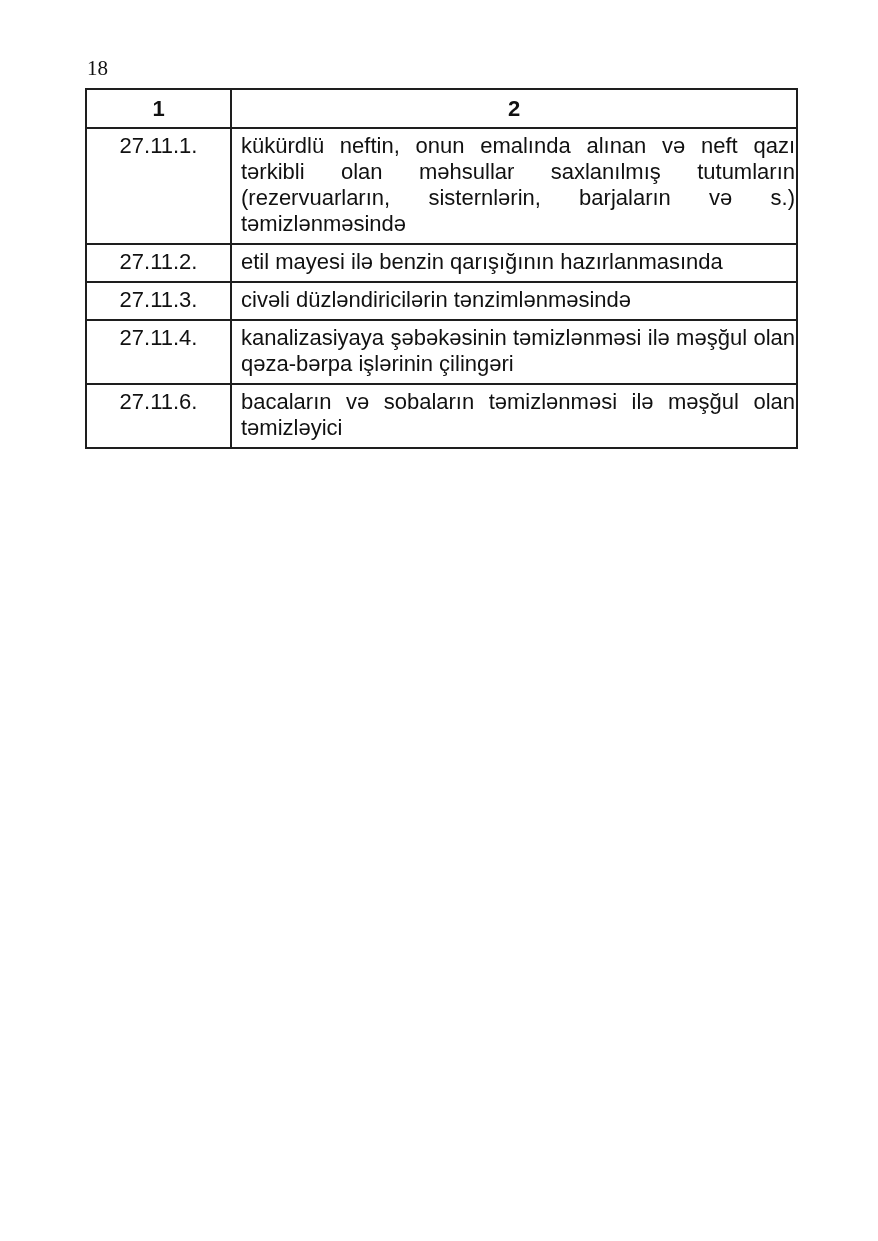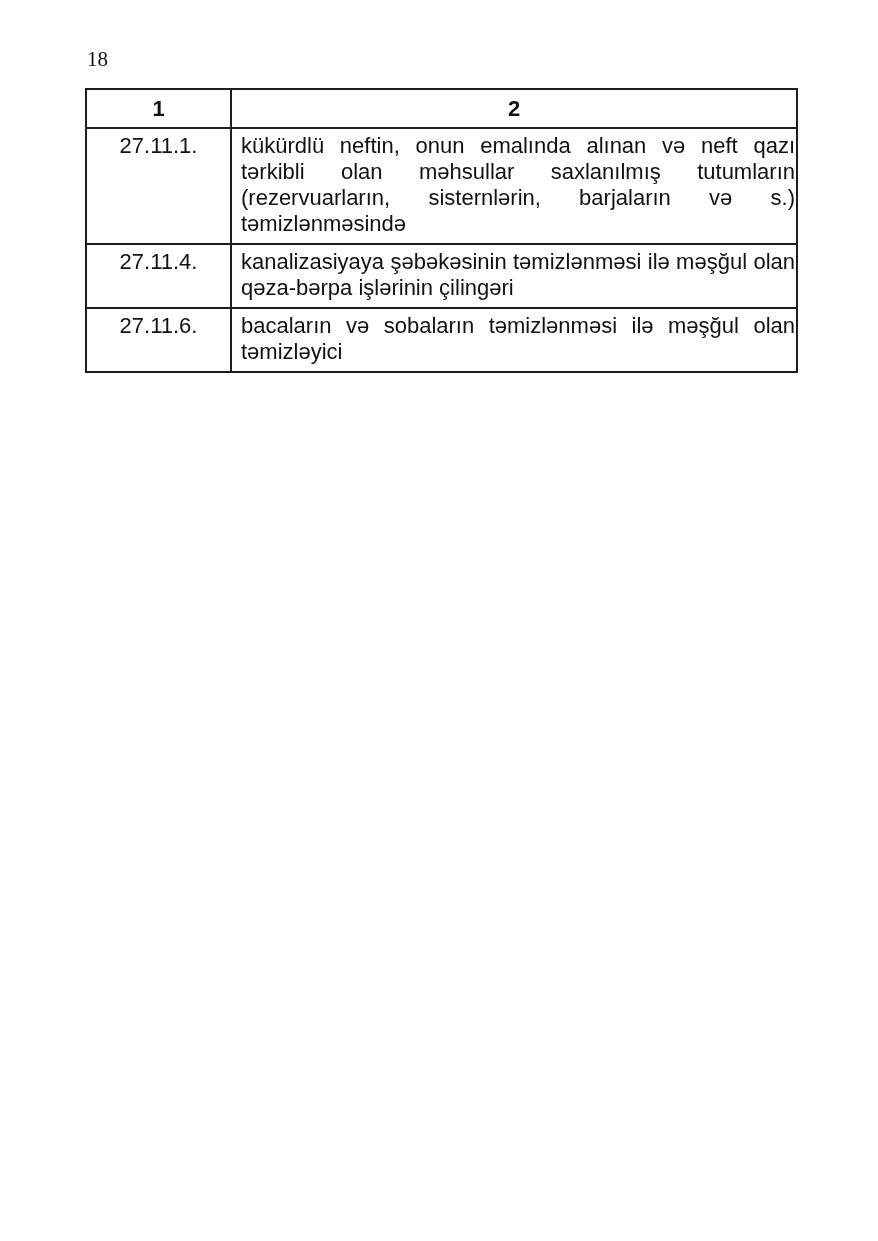--- a/index.html
+++ b/index.html
@@ -12,21 +12,21 @@
     width: 878px;
     height: 1241px;
     background: #ffffff;
     font-family: "Liberation Sans", sans-serif;
     color: #111111;
     overflow: hidden;
   }
   .page-number {
     position: absolute;
     left: 87px;
-    top: 47px;
+    top: 56px;
     font-family: "Liberation Serif", serif;
     font-size: 21px;
     color: #111111;
   }
   table.doc-table {
     position: absolute;
     left: 85px;
     top: 88px;
     width: 711px;
     border-collapse: collapse;
@@ -76,20 +76,28 @@
         <th>1</th>
         <th>2</th>
       </tr>
     </thead>
     <tbody>
         <tr>
           <td class="cell-code">27.11.1.</td>
           <td class="cell-desc">kükürdlü neftin, onun emalında alınan və neft qazı tərkibli olan məhsullar saxlanılmış tutumların (rezervuarların, sisternlərin, barjaların və s.) təmizlənməsində</td>
         </tr>
         <tr>
+          <td class="cell-code">27.11.2.</td>
+          <td class="cell-desc">etil mayesi ilə benzin qarışığının hazırlanmasında</td>
+        </tr>
+        <tr>
+          <td class="cell-code">27.11.3.</td>
+          <td class="cell-desc">civəli düzləndiricilərin tənzimlənməsində</td>
+        </tr>
+        <tr>
           <td class="cell-code">27.11.4.</td>
           <td class="cell-desc">kanalizasiyaya şəbəkəsinin təmizlənməsi ilə məşğul olan qəza-bərpa işlərinin çilingəri</td>
         </tr>
         <tr>
           <td class="cell-code">27.11.6.</td>
           <td class="cell-desc">bacaların və sobaların təmizlənməsi ilə məşğul olan təmizləyici</td>
         </tr>
       </tbody>
   </table>
 

